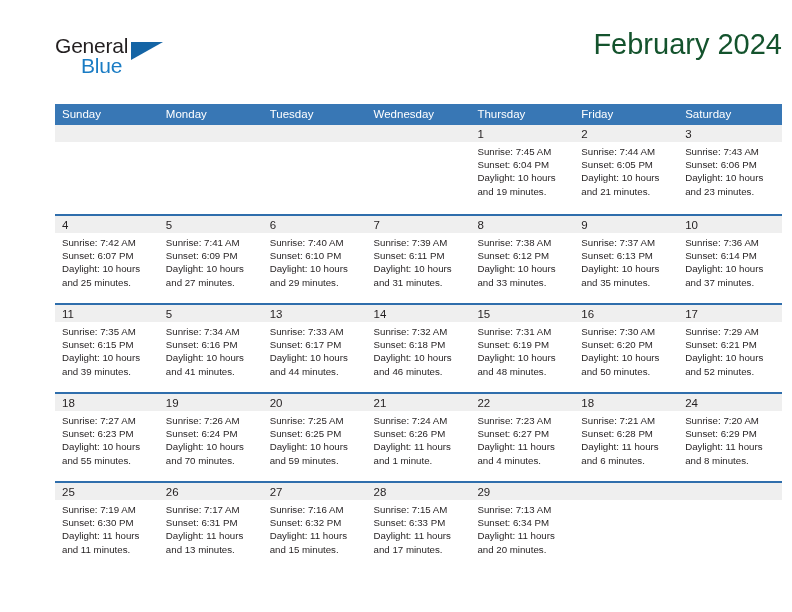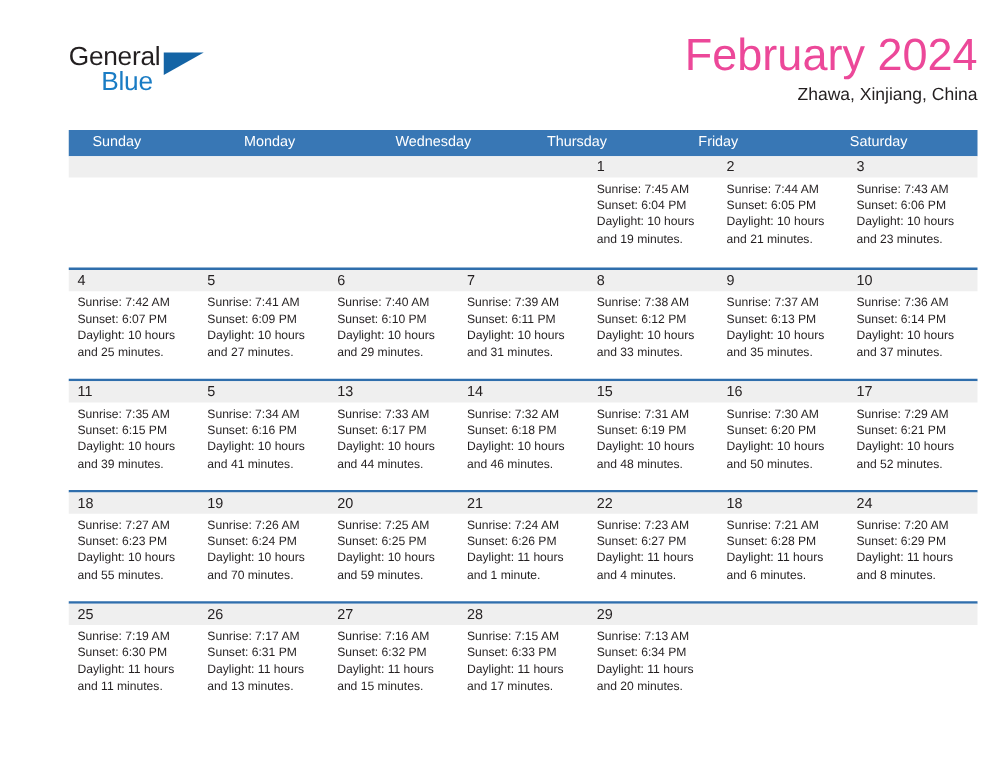--- a/index.html
+++ b/index.html
@@ -65,22 +65,22 @@
     border-bottom: 18px solid transparent;
   }
 
   .title-block {
     position: absolute;
     right: 0;
     top: 0;
     text-align: right;
   }
   .cal-title {
-    font-size: 36px;
-    color: #ec4899;
+    font-size: 29px;
+    color: #14532d;
     line-height: 32px;
     white-space: nowrap;
   }
   .cal-subtitle {
     font-size: 14px;
     color: #231f20;
     line-height: 20px;
     margin-top: 5px;
     white-space: nowrap;
   }
@@ -95,21 +95,21 @@
   .weekday-row {
     display: flex;
     background: #3877b5;
     height: 21px;
   }
   .weekday {
     flex: 1 1 0;
     color: #ffffff;
     font-size: 11.5px;
     line-height: 21px;
-    padding-left: 19px;
+    padding-left: 7px;
     box-sizing: border-box;
     white-space: nowrap;
     overflow: hidden;
   }
 
   .week-row {
     border-top: 2px solid #2f6eac;
     height: 89px;
     box-sizing: border-box;
     position: relative;
@@ -162,29 +162,29 @@
   <div class="top-bar">
 
     <div class="logo">
       <span class="logo-general">General</span>
       <span class="logo-triangle"></span>
       <span class="logo-blue">Blue</span>
     </div>
 
     <div class="title-block">
       <div class="cal-title">February 2024</div>
-      <div class="cal-subtitle">Zhawa, Xinjiang, China</div>
     </div>
 
   </div>
 
   <div class="calendar">
     <div class="weekday-row" id="weekday-row">
         <div class="weekday">Sunday</div>
         <div class="weekday">Monday</div>
+        <div class="weekday">Tuesday</div>
         <div class="weekday">Wednesday</div>
         <div class="weekday">Thursday</div>
         <div class="weekday">Friday</div>
         <div class="weekday">Saturday</div>
       </div>
     <div id="weeks-container">
         <div class="week-row">
           <div class="daynum-band"></div>
           <div class="days">
             <div class="day-cell empty">

